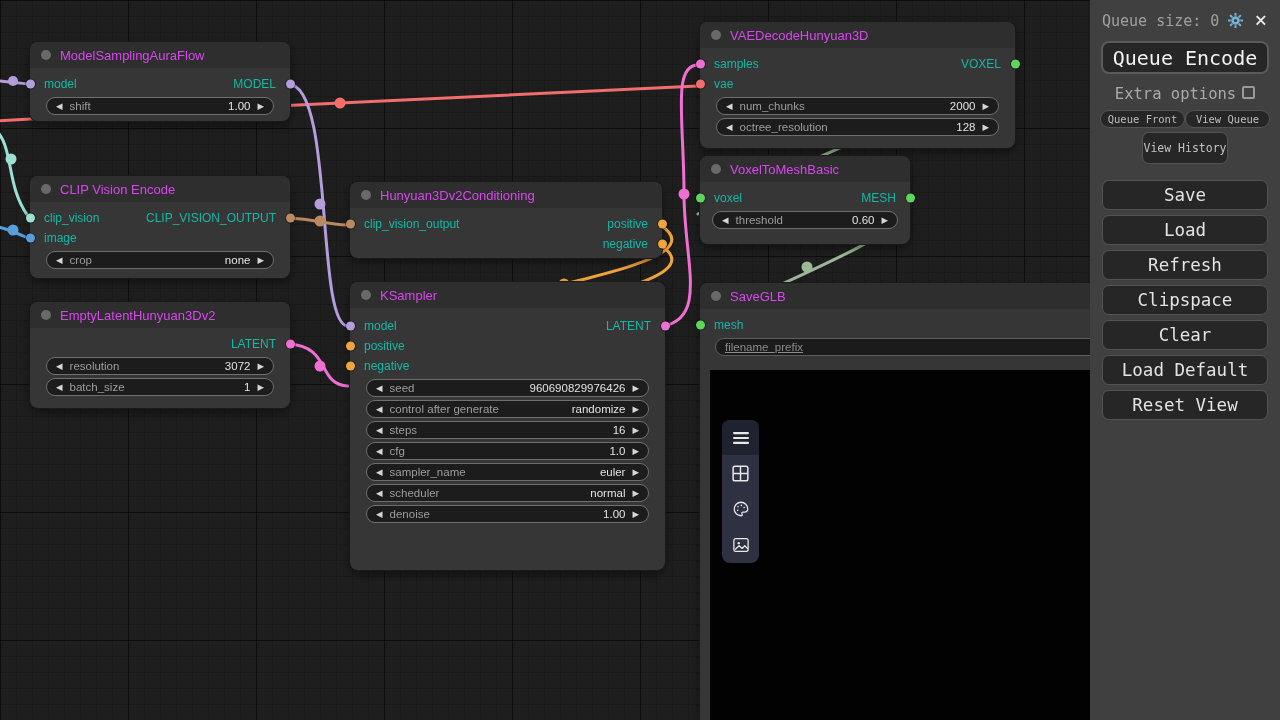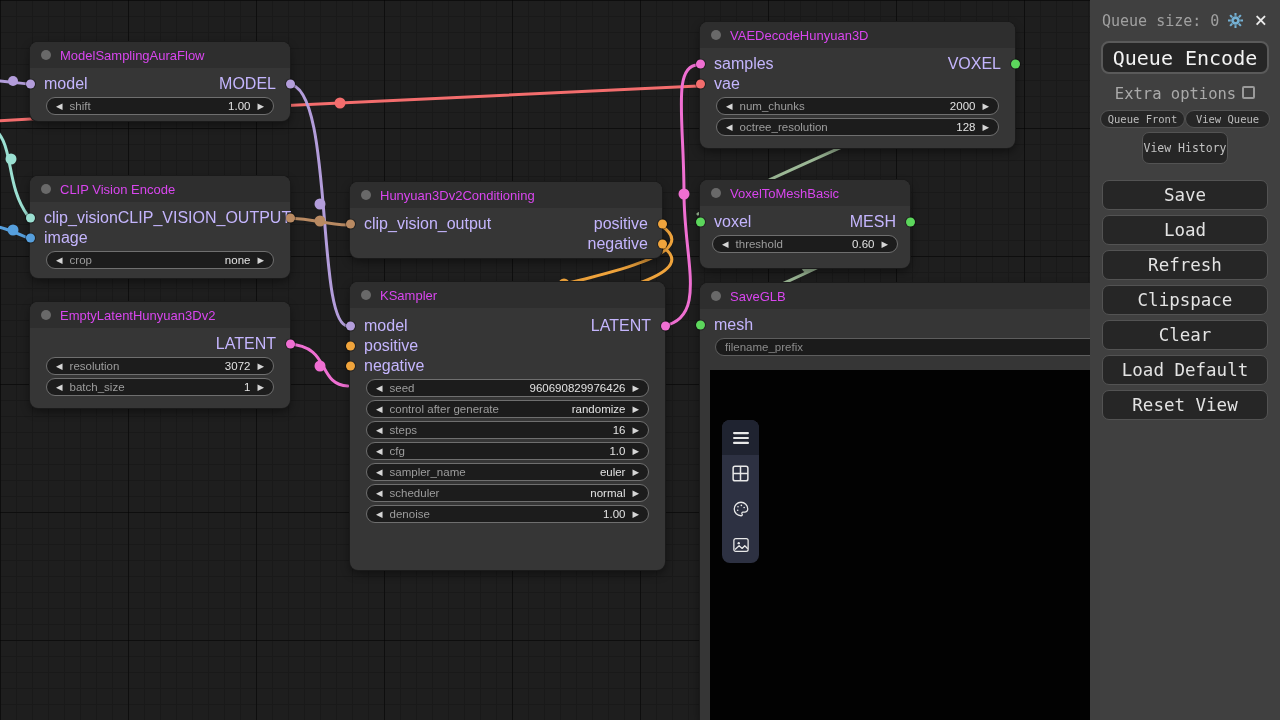--- a/index.html
+++ b/index.html
@@ -26,21 +26,21 @@
     box-shadow:0 0 0 1px #1a1a1a, 0 4px 10px rgba(0,0,0,0.45);
     color:#c9c9c9;
   }
   .titlebar { height:26px; display:flex; align-items:center; gap:9px; padding:0 11px;
     background:#2e2e2e; border-radius:8px 8px 0 0; }
   .title-dot { width:10px; height:10px; border-radius:50%; background:#696969; flex:0 0 auto; }
   .title-text { font-size:13px; color:#d946ef; white-space:nowrap; }
   .rows { position:relative; padding-top:6px; }
   .rows.pt8 { padding-top:8px; }
   .port-row { height:20px; display:flex; align-items:center; justify-content:space-between;
-    padding:0 14px; font-size:16px; color:#c4b5fd; position:relative; }
+    padding:0 14px; font-size:12px; color:#14b8a6; position:relative; }
   .port { position:absolute; width:9px; height:9px; border-radius:50%；; border-radius:50%;
     top:50%; transform:translateY(-50%); box-shadow:0 0 0 1px rgba(0,0,0,0.35); }
   .port.in { left:-4.5px; } .port.out { right:-4.5px; }
   .plabel { white-space:nowrap; } .plabel.right { margin-left:auto; }
   .widget { height:18px; margin:3px 16px; background:#1c1c1c; border:1px solid #6f6f6f;
     border-radius:9px; display:flex; align-items:center; font-size:11.5px; color:#9d9d9d;
     padding:0 9px; gap:7px; }
   .widget .arr { color:#d6d6d6; font-size:8.5px; line-height:1; }
   .widget .wval { margin-left:auto; color:#e2e2e2; }
   .widget.textw { color:#8b8b8b; border-color:#5d5d5d; background:#1b1b1b; }
@@ -295,21 +295,21 @@
       </div>
       <div class="widget">
         <span class="arr">◀</span>
         <span>octree_resolution</span>
         <span class="wval">128</span>
         <span class="arr">▶</span>
       </div>
     </div>
   </div>
 
-  <div class="node" style="left:700px; top:180px; width:210px; height:88px;text-align:center;">
+  <div class="node" style="left:700px; top:156px; width:210px; height:88px;text-align:center;">
     <div class="titlebar">
       <span class="title-dot"></span>
       <span class="title-text">VoxelToMeshBasic</span>
     </div>
     <div class="rows">
       <div class="port-row">
         <span class="port in" style="background: rgb(92, 214, 92);"></span>
         <span class="plabel">voxel</span>
         <span class="plabel right">MESH</span>
         <span class="port out" style="background: rgb(92, 214, 92);"></span>
@@ -326,21 +326,21 @@
   <div class="node" style="left:700px; top:283px; width:420px; height:437px; border-radius:8px 8px 0 0;">
     <div class="titlebar">
       <span class="title-dot"></span>
       <span class="title-text">SaveGLB</span>
     </div>
     <div class="rows">
       <div class="port-row">
         <span class="port in" style="background: rgb(92, 214, 92);"></span>
         <span class="plabel">mesh</span>
       </div>
-      <div class="widget textw" style="margin:3px 10px 3px 15px;">
+      <div class="widget textw" style="margin:3px 10px 3px 15px;text-decoration:underline;">
         <span>filename_prefix</span>
       </div>
     </div>
     <div class="viewport">
       <div class="vp-toolbar">
         <div class="vp-menu-seg">
           <svg width="18" height="14" viewBox="0 0 18 14">
             <rect x="1" y="1" width="16" height="2.2" rx="1.1" fill="#e8e8e8"></rect>
             <rect x="1" y="5.9" width="16" height="2.2" rx="1.1" fill="#e8e8e8"></rect>
             <rect x="1" y="10.8" width="16" height="2.2" rx="1.1" fill="#e8e8e8"></rect>

